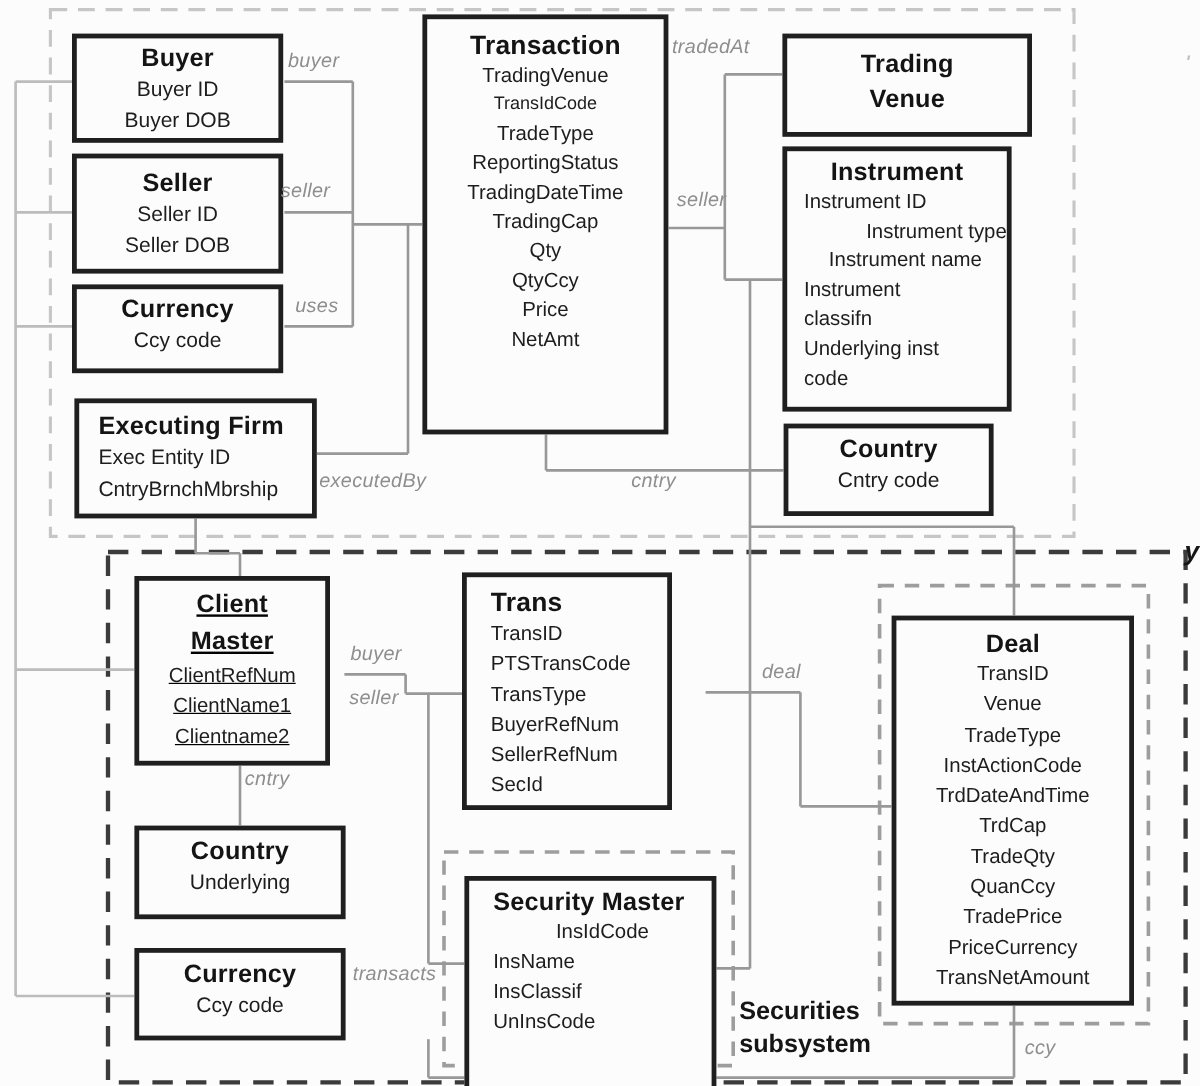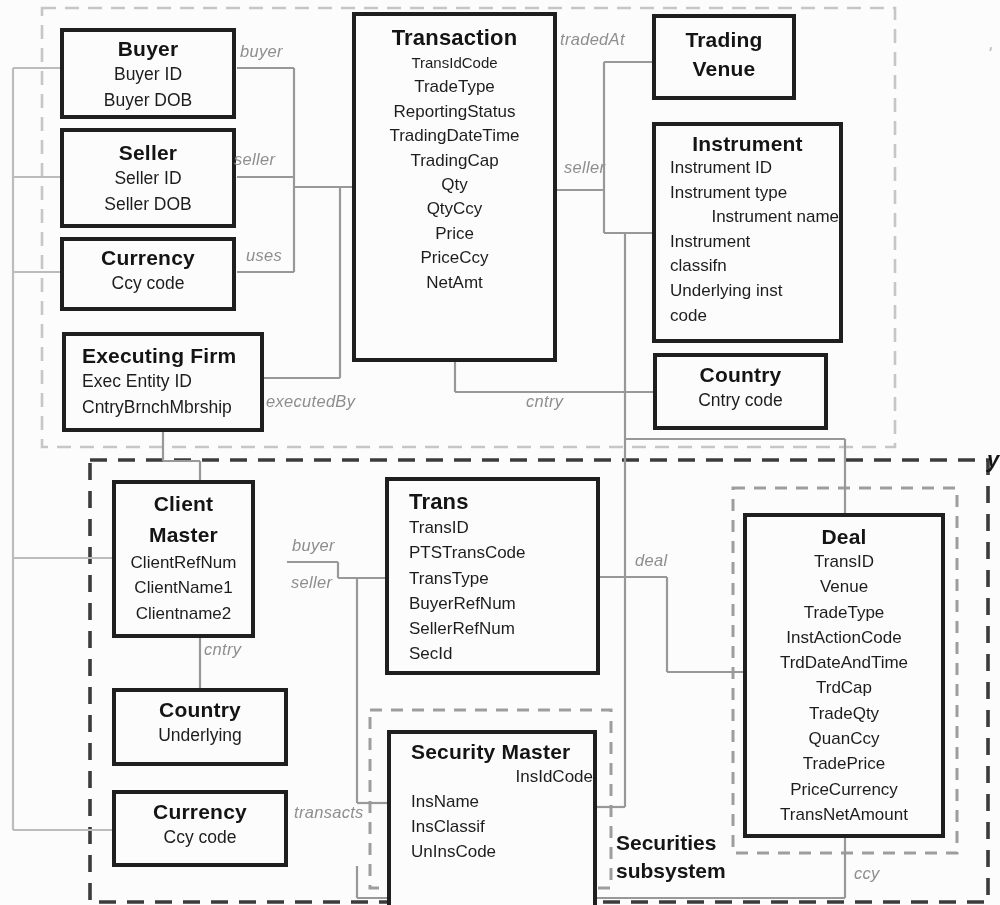--- a/index.html
+++ b/index.html
@@ -82,74 +82,74 @@
         <div class="title" style="font-size: 21px;">Currency</div>
         <div class="attr" style="font-size: 17.5px; line-height: 26px;">Ccy code</div>
       </div>
       <div class="entity" style="left: 62px; top: 332px; width: 202px; height: 100px; padding-top: 8px;">
         <div class="title" style="font-size: 21px; text-align: left; margin: 0px; padding-left: 16px;">Executing Firm</div>
         <div class="attr" style="font-size: 17.5px; line-height: 26px; text-align: left; padding-left: 16px;">Exec Entity ID</div>
         <div class="attr" style="font-size: 17.5px; line-height: 26px; text-align: left; padding-left: 16px;">CntryBrnchMbrship</div>
       </div>
       <div class="entity" style="left: 352px; top: 12px; width: 205px; height: 350px; padding-top: 9px;">
         <div class="title" style="font-size: 22px;">Transaction</div>
+        <div class="attr" style="font-size: 17px; line-height: 24.4px;">TradingVenue</div>
         <div class="attr" style="font-size: 15px; line-height: 24.4px;">TransIdCode</div>
         <div class="attr" style="font-size: 17px; line-height: 24.4px;">TradeType</div>
         <div class="attr" style="font-size: 17px; line-height: 24.4px;">ReportingStatus</div>
         <div class="attr" style="font-size: 17px; line-height: 24.4px;">TradingDateTime</div>
         <div class="attr" style="font-size: 17px; line-height: 24.4px;">TradingCap</div>
         <div class="attr" style="font-size: 17px; line-height: 24.4px;">Qty</div>
         <div class="attr" style="font-size: 17px; line-height: 24.4px;">QtyCcy</div>
         <div class="attr" style="font-size: 17px; line-height: 24.4px;">Price</div>
-        <div class="attr" style="font-size: 17px; line-height: 24.4px;">PriceCcy</div>
         <div class="attr" style="font-size: 17px; line-height: 24.4px;">NetAmt</div>
       </div>
-      <div class="entity" style="left: 652px; top: 14px; width: 144px; height: 86px; padding-top: 7px;">
+      <div class="entity" style="left: 652px; top: 28px; width: 208px; height: 86px; padding-top: 7px;">
         <div class="title" style="font-size: 21px; line-height: 29px; width: 112px;">Trading Venue</div>
       </div>
       <div class="entity" style="left: 652px; top: 122px; width: 191px; height: 221px; padding-top: 6px;">
         <div class="title" style="font-size: 21px;">Instrument</div>
         <div class="attr" style="font-size: 17px; line-height: 24.6px; text-align: left; padding-left: 14px;">Instrument ID</div>
-        <div class="attr" style="font-size: 17px; line-height: 24.6px; text-align: left; padding-left: 14px;">Instrument type</div>
-        <div class="attr" style="font-size: 17px; line-height: 24.6px; text-align: right; padding-left: 14px;">Instrument name</div>
+        <div class="attr" style="font-size: 17px; line-height: 24.6px; text-align: right; padding-left: 14px;">Instrument type</div>
+        <div class="attr" style="font-size: 17px; line-height: 24.6px; text-align: center; padding-left: 14px;">Instrument name</div>
         <div class="attr" style="font-size: 17px; line-height: 24.6px; text-align: left; padding-left: 14px;">Instrument</div>
         <div class="attr" style="font-size: 17px; line-height: 24.6px; text-align: left; padding-left: 14px;">classifn</div>
         <div class="attr" style="font-size: 17px; line-height: 24.6px; text-align: left; padding-left: 14px;">Underlying inst</div>
         <div class="attr" style="font-size: 17px; line-height: 24.6px; text-align: left; padding-left: 14px;">code</div>
       </div>
       <div class="entity" style="left: 653px; top: 353px; width: 175px; height: 77px; padding-top: 6px;">
         <div class="title" style="font-size: 21px;">Country</div>
         <div class="attr" style="font-size: 17.5px; line-height: 26px;">Cntry code</div>
       </div>
-      <div class="entity" style="left: 112px; top: 480px; width: 143px; height: 158px; padding-top: 4px;">
+      <div class="entity" style="left: 112px; top: 480px; width: 163px; height: 158px; padding-top: 4px; text-decoration: underline;">
         <div class="title" style="font-size: 21px; line-height: 31px; width: 100px;">Client Master</div>
         <div class="attr" style="font-size: 17px; line-height: 25.3px;">ClientRefNum</div>
         <div class="attr" style="font-size: 17px; line-height: 25.3px;">ClientName1</div>
         <div class="attr" style="font-size: 17px; line-height: 25.3px;">Clientname2</div>
       </div>
-      <div class="entity" style="left: 385px; top: 477px; width: 215px; height: 198px; padding-top: 8px;">
+      <div class="entity" style="left: 385px; top: 477px; width: 175px; height: 198px; padding-top: 8px;">
         <div class="title" style="font-size: 22px; text-align: left; margin: 0px; padding-left: 20px;">Trans</div>
         <div class="attr" style="font-size: 17px; line-height: 25.3px; text-align: left; padding-left: 20px;">TransID</div>
         <div class="attr" style="font-size: 17px; line-height: 25.3px; text-align: left; padding-left: 20px;">PTSTransCode</div>
         <div class="attr" style="font-size: 17px; line-height: 25.3px; text-align: left; padding-left: 20px;">TransType</div>
         <div class="attr" style="font-size: 17px; line-height: 25.3px; text-align: left; padding-left: 20px;">BuyerRefNum</div>
         <div class="attr" style="font-size: 17px; line-height: 25.3px; text-align: left; padding-left: 20px;">SellerRefNum</div>
         <div class="attr" style="font-size: 17px; line-height: 25.3px; text-align: left; padding-left: 20px;">SecId</div>
       </div>
       <div class="entity" style="left: 112px; top: 688px; width: 176px; height: 78px; padding-top: 6px;">
         <div class="title" style="font-size: 21px;">Country</div>
         <div class="attr" style="font-size: 17.5px; line-height: 26px;">Underlying</div>
       </div>
       <div class="entity" style="left: 112px; top: 790px; width: 176px; height: 77px; padding-top: 6px;">
         <div class="title" style="font-size: 21px;">Currency</div>
         <div class="attr" style="font-size: 17.5px; line-height: 26px;">Ccy code</div>
       </div>
       <div class="entity" style="left: 387px; top: 730px; width: 210px; height: 182px; padding-top: 6px;">
         <div class="title" style="font-size: 21px; text-align: left; margin: 0px; padding-left: 20px;">Security Master</div>
-        <div class="attr" style="font-size: 17px; line-height: 25px; text-align: right; padding-left: 20px;">InsIdCode</div>
+        <div class="attr" style="font-size: 17px; line-height: 25px; text-align: center; padding-left: 20px;">InsIdCode</div>
         <div class="attr" style="font-size: 17px; line-height: 25px; text-align: left; padding-left: 20px;">InsName</div>
         <div class="attr" style="font-size: 17px; line-height: 25px; text-align: left; padding-left: 20px;">InsClassif</div>
         <div class="attr" style="font-size: 17px; line-height: 25px; text-align: left; padding-left: 20px;">UnInsCode</div>
       </div>
       <div class="entity" style="left: 743px; top: 513px; width: 202px; height: 325px; padding-top: 8px;">
         <div class="title" style="font-size: 21px;">Deal</div>
         <div class="attr" style="font-size: 17px; line-height: 25.3px;">TransID</div>
         <div class="attr" style="font-size: 17px; line-height: 25.3px;">Venue</div>
         <div class="attr" style="font-size: 17px; line-height: 25.3px;">TradeType</div>
         <div class="attr" style="font-size: 17px; line-height: 25.3px;">InstActionCode</div>

